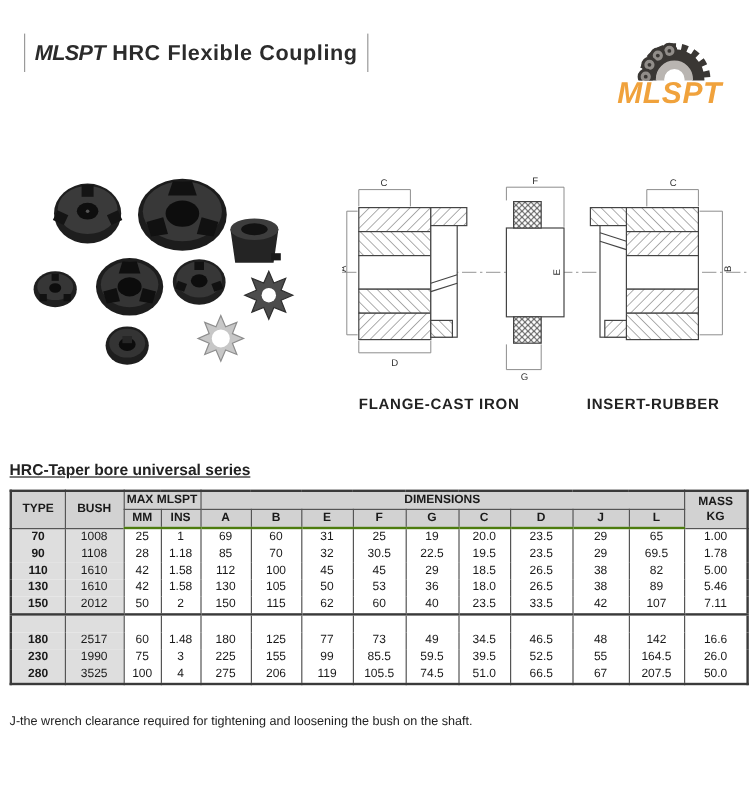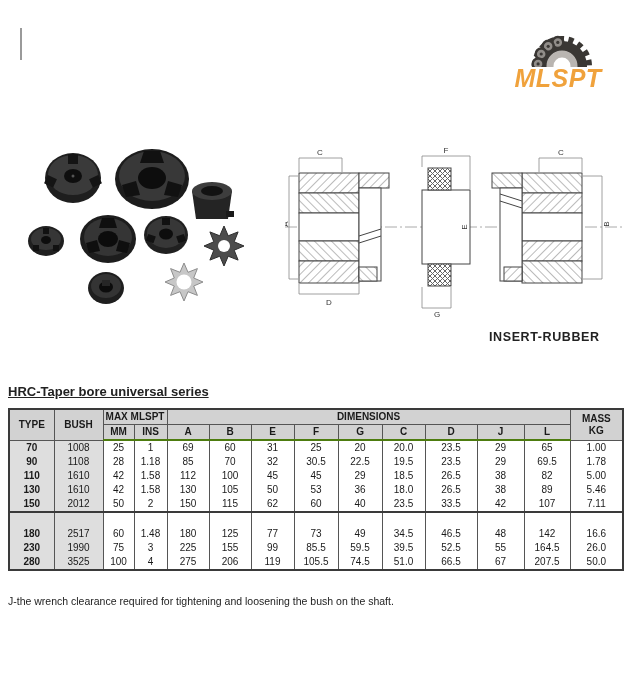--- a/index.html
+++ b/index.html
@@ -47,20 +47,23 @@
 
   svg text{font-family:"Liberation Sans",sans-serif;}
 </style>
 </head>
 <body>
 
 <div class="page">
 
   <div class="hdr-title">
     <div class="vbar"></div>
+    <div class="hdr-text">
+      <span class="brand-it">MLSPT</span><span class="title-plain">HRC Flexible Coupling</span>
+    </div>
     <div class="vbar"></div>
   </div>
 
   <div class="logo">
     <svg width="116" height="76" viewBox="0 0 116 76">
       <defs>
           <clipPath id="gclip">
             <rect x="0" y="0" width="116" height="47"></rect>
           </clipPath>
         </defs>
@@ -237,20 +240,21 @@
         <line x1="254" y1="22" x2="254" y2="36"></line>
         <line x1="297" y1="22" x2="297" y2="36"></line>
       <line x1="317" y1="40" x2="317" y2="143"></line>
         <line x1="298" y1="40" x2="317" y2="40"></line>
         <line x1="298" y1="143" x2="317" y2="143"></line>
     </g>
     <text x="276" y="19" font-size="8" fill="#333" text-anchor="middle">C</text>
     <text x="-88" y="324" font-size="8" fill="#333" text-anchor="middle" transform="rotate(-90)">B</text>
   </svg>
 
+  <div class="dcap flange">FLANGE-CAST IRON</div>
   <div class="dcap insert">INSERT-RUBBER</div>
 
   <div class="sec-title">HRC-Taper bore universal  series</div>
   <div class="sec-code">BTL</div>
 
   <table class="spec">
     <colgroup>
       <col style="width:45px">
         <col style="width:49px">
         <col style="width:31px">
@@ -294,21 +298,21 @@
     <tbody>
         <tr>
           <td class="shade">70</td>
           <td class="shade">1008</td>
           <td>25</td>
           <td>1</td>
           <td>69</td>
           <td>60</td>
           <td>31</td>
           <td>25</td>
-          <td>20</td>
+          <td>19</td>
           <td>20.0</td>
           <td>23.5</td>
           <td>29</td>
           <td>65</td>
           <td>1.00</td>
         </tr>
         <tr>
           <td class="shade">90</td>
           <td class="shade">1108</td>
           <td>28</td>

